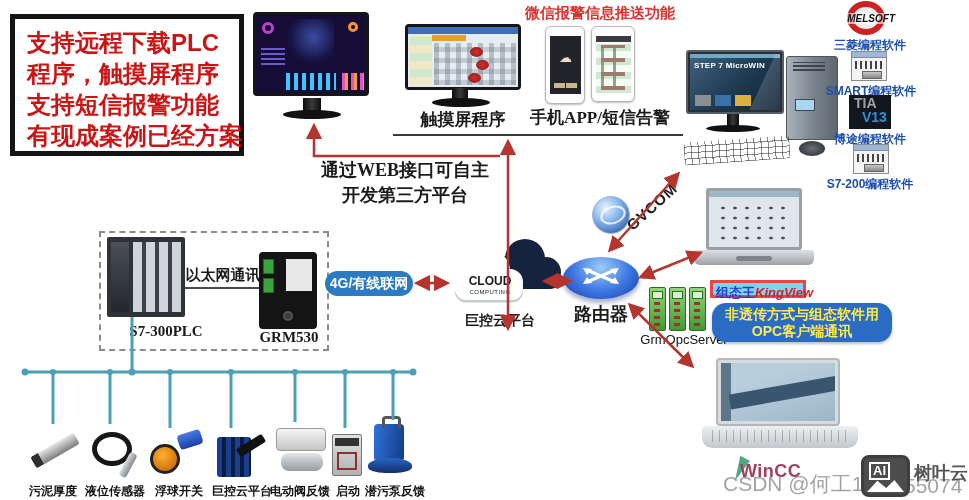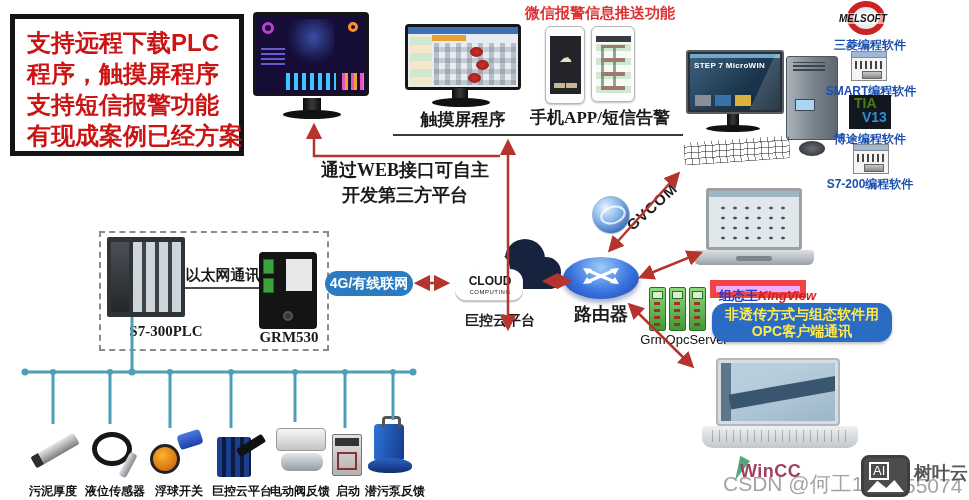--- a/index.html
+++ b/index.html
@@ -73,30 +73,30 @@
   .kbd { left:684px; top:139px; width:106px; height:23px; border-radius:3px; transform:rotate(-4deg);
          background:linear-gradient(#c9ced3,#8d949b);
          background-image:repeating-linear-gradient(90deg, rgba(40,40,40,.55) 0 1px, transparent 1px 7px),
                           repeating-linear-gradient(0deg, rgba(40,40,40,.55) 0 1px, transparent 1px 6px); }
   .mouse { left:799px; top:141px; width:26px; height:15px; background:radial-gradient(#6a6f75,#24282c); border-radius:50%; }
 
   
   .melsoft { left:845px; top:1px; width:44px; height:36px; }
   .melsoft .ring { position:absolute; left:2px; top:0; width:38px; height:34px; border:6px solid #cc2222; border-radius:50%;
                    background:radial-gradient(#fff,#ddd); }
-  .melsoft .txt { position:absolute; left:-6px; top:12px; width:56px; text-align:left; font-size:10px; font-weight:bold;
+  .melsoft .txt { position:absolute; left:-6px; top:12px; width:56px; text-align:right; font-size:10px; font-weight:bold;
                   color:#111; background:rgba(255,255,255,.6); font-style:italic; }
   .bluelab { color:#1d4fae; font-weight:bold; font-size:12px; white-space:nowrap; }
   .winicon { width:36px; height:30px; background:#f4f4f4; border:1px solid #8a8a8a; }
   .winicon::before { content:""; display:block; height:5px; background:#9db8d8; border-bottom:1px solid #8a8a8a; }
   .winicon .ladder { margin:3px 3px 0 3px; height:8px;
         background:repeating-linear-gradient(90deg,#444 0 2px,transparent 2px 5px); }
   .winicon .dev { margin:2px 4px 0 10px; height:8px; background:linear-gradient(#c8c8c8,#888); border:1px solid #666; }
   .tia { left:849px; top:95px; width:42px; height:34px; background:#12161f; }
-  .tia .l1 { color:#4d7c0f; font-weight:bold; font-size:14px; padding:1px 0 0 5px; line-height:15px; }
+  .tia .l1 { color:#a3a3a3; font-weight:bold; font-size:14px; padding:1px 0 0 5px; line-height:15px; }
   .tia .l2 { color:#2e8fd8; font-weight:bold; font-size:14px; line-height:13px; padding-left:13px; }
 
   
   .webnote { left:317px; top:158px; width:176px; z-index:3; }
   .webnote div { font-family:"Liberation Serif", serif; font-weight:bold; color:#1a1a1a; font-size:18px; line-height:25px; text-align:center; white-space:nowrap; }
   .seriflab { font-family:"Liberation Serif", serif; font-weight:bold; color:#1a1a1a; white-space:nowrap; }
   .rednote { color:#e03030; font-weight:bold; font-size:15px; white-space:nowrap; }
 
   
   .dashedbox { left:99px; top:231px; width:230px; height:120px; border:2px dashed #8a8a8a; }
@@ -130,21 +130,21 @@
 
   
   .lap1scr { left:706px; top:188px; width:96px; height:62px; background:#9aa0a6; border-radius:3px; padding:3px; }
   .lap1in { position:relative; width:90px; height:56px; background:#dfe7ea; overflow:hidden; }
   .lap1in::before { content:""; position:absolute; left:0; top:0; width:100%; height:6px; background:#9fb6c4; }
   .lap1in::after { content:""; position:absolute; left:8px; top:12px; width:74px; height:38px;
         background-image:radial-gradient(#44515c 1.5px, transparent 2px); background-size:12px 10px; }
   .lap1base { left:694px; top:250px; width:120px; height:15px; background:linear-gradient(#dde1e4,#9aa1a6); border-radius:3px 3px 6px 6px; }
   .lap1base::after { content:""; position:absolute; left:42px; top:6px; width:36px; height:5px; background:#7c858c; border-radius:3px; }
 
-  .kv { left:710px; top:280px; width:96px; height:18px; background:#f0abfc; border:6px solid #ef4444; padding:0 3px; z-index:3; white-space:nowrap; }
+  .kv { left:710px; top:280px; width:96px; height:18px; background:#7dd3fc; border:3px solid #ef4444; padding:0 3px; z-index:3; white-space:nowrap; }
   .kv .a { color:#1a3fd0; font-weight:bold; font-size:13px; }
   .kv .b { color:#d02020; font-weight:bold; font-style:italic; font-size:13px; }
 
   .opcnote { left:712px; top:303px; width:180px; height:39px; background:#2a6bc4; border-radius:14px; z-index:3;
              display:flex; flex-direction:column; justify-content:center; box-shadow:0 2px 3px rgba(0,0,0,.25); }
   .opcnote div { color:#ffe94d; font-weight:bold; font-size:14px; line-height:17px; text-align:center; white-space:nowrap; }
 
   .lap2scr { left:716px; top:358px; width:124px; height:68px; background:#d8dcdf; border:2px solid #b2b8bc; border-radius:4px; padding:3px; }
   .lap2in { position:relative; width:114px; height:58px; background:linear-gradient(160deg,#b8cedd 30%,#9db7c8); overflow:hidden; }
   .lap2in::before { content:""; position:absolute; left:0; top:0; width:10px; height:100%; background:#5d7689; }
@@ -154,21 +154,21 @@
         background-image:repeating-linear-gradient(90deg, rgba(90,95,100,.4) 0 1px, transparent 1px 7px); }
 
   .wincc { left:740px; top:461px; z-index:3; white-space:nowrap; }
   .wincc .bolt { position:absolute; left:-6px; top:-4px; width:0; height:0; border-left:7px solid transparent;
                  border-right:4px solid transparent; border-top:24px solid #2f9a6a; transform:rotate(28deg); opacity:.85; }
   .wincc .t { position:relative; color:#a04060; font-weight:bold; font-size:18px; letter-spacing:.5px; }
 
   
   .wm { color:rgba(140,140,140,.8); font-size:21px; white-space:nowrap; z-index:2; }
   .ailogo { left:861px; top:455px; width:49px; height:42px; background:#4c4c4c; border-radius:8px; border:3px solid #3e3e3e; z-index:4; }
-  .ailogo .ai { position:absolute; left:5px; top:4px; color:#fff; font-weight:normal; font-size:13px; border:2px solid #fff; padding:0 2px; line-height:14px; }
+  .ailogo .ai { position:absolute; left:5px; top:4px; color:#fff; font-weight:bold; font-size:13px; border:2px solid #fff; padding:0 2px; line-height:14px; }
   .ailogo .mtn { position:absolute; left:3px; bottom:2px; width:37px; height:16px; background:#fff;
                  clip-path:polygon(0 100%, 28% 30%, 52% 75%, 74% 25%, 100% 100%); }
   .brand { left:914px; top:461px; color:#555; font-weight:bold; font-size:18px; z-index:4; white-space:nowrap; }
 
   
   .senslab { position:absolute; top:483px; font-weight:bold; font-size:12px; color:#111; text-align:center; white-space:nowrap; z-index:3; }
   .s1 { left:30px; top:444px; width:50px; height:13px; transform:rotate(-30deg); border-radius:3px;
         background:linear-gradient(#e8e8e8,#7c7c7c); border-left:9px solid #2e2e2e; }
   .s2 { left:92px; top:432px; width:40px; height:34px; border:5px solid #161616; border-radius:50%; }
   .s2p { left:124px; top:452px; width:8px; height:26px; background:linear-gradient(90deg,#d8dde0,#858c92); border-radius:3px; transform:rotate(28deg); }

